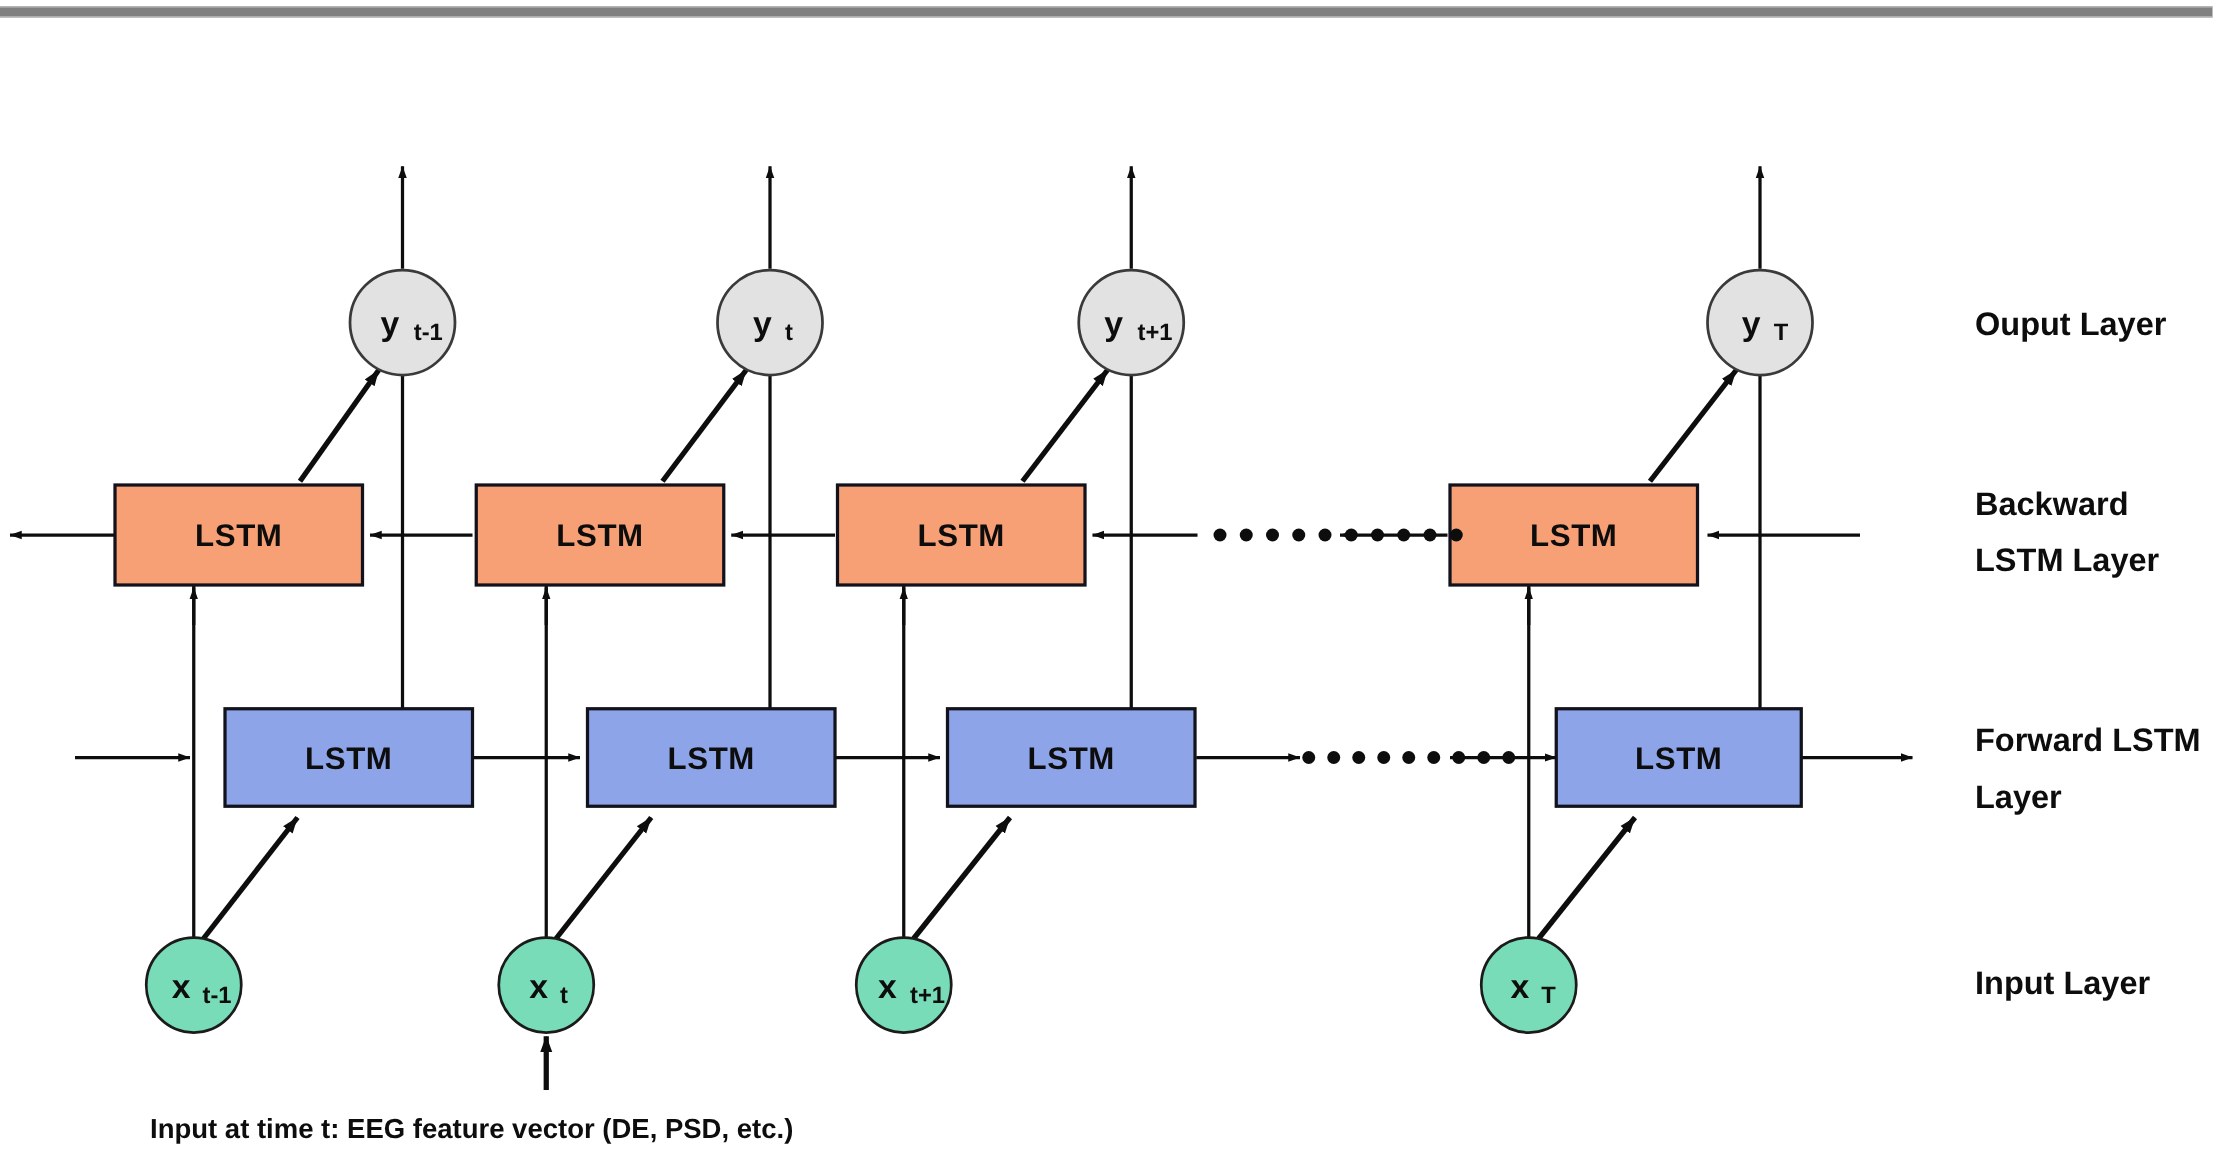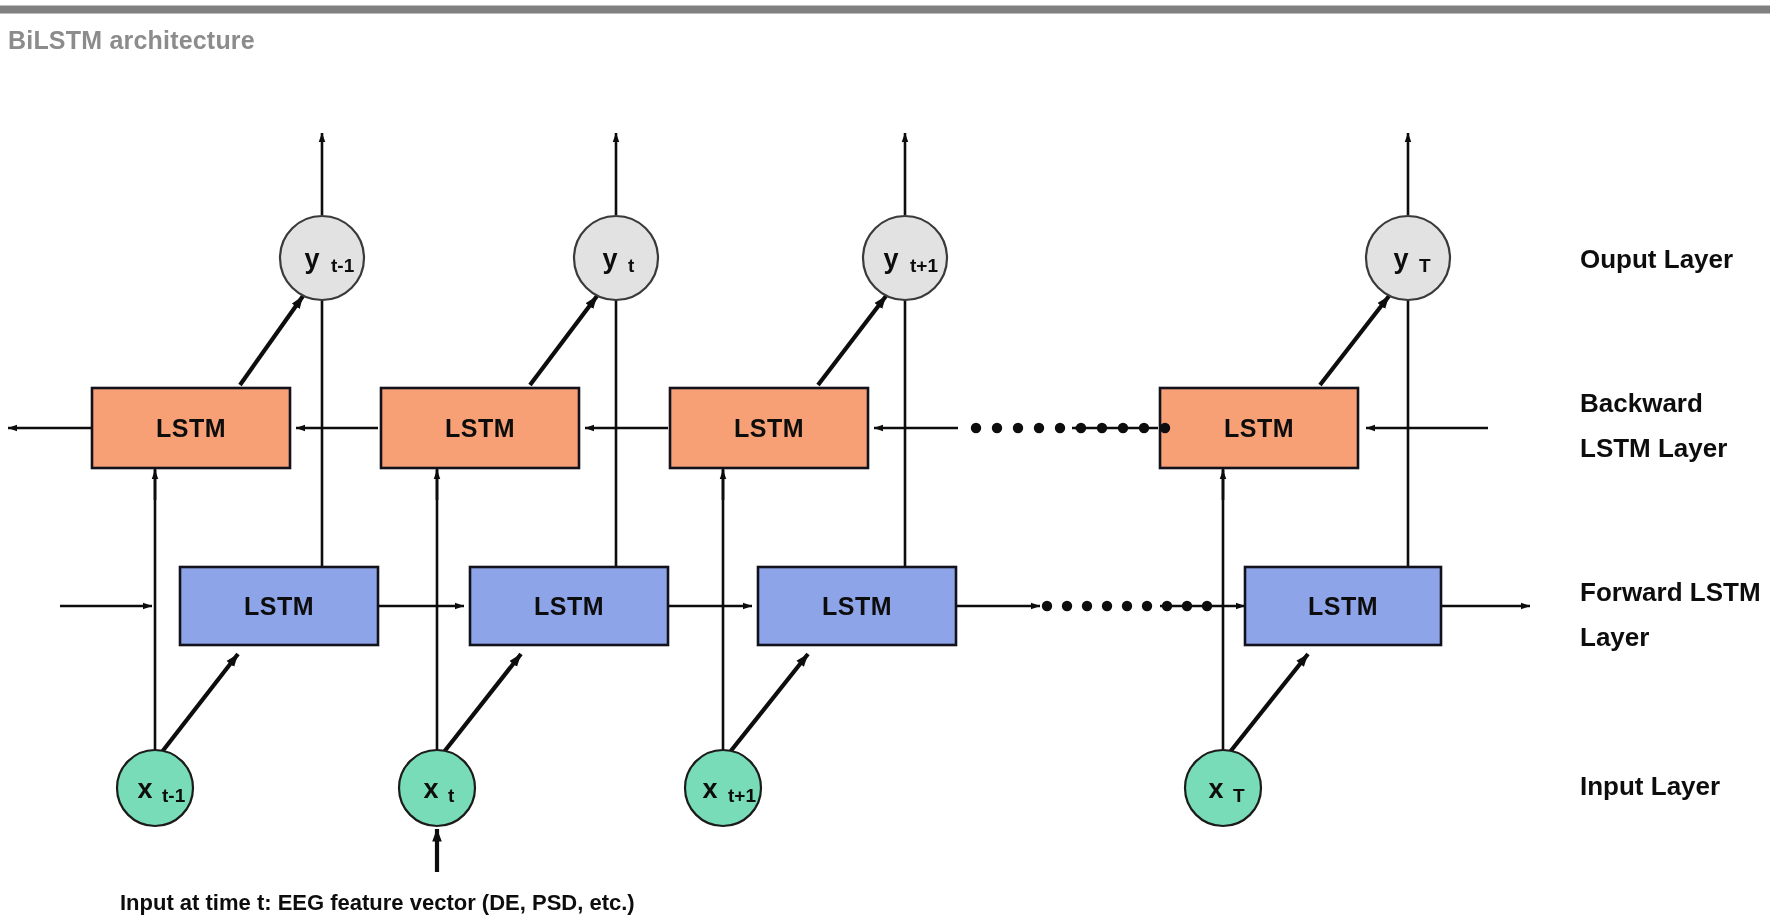--- a/index.html
+++ b/index.html
@@ -85,21 +85,20 @@
   }
   .dot { fill: #0d0d0d; }
 </style>
 </head>
 <body>
 
 <div id="page">
 
   <div id="top-rule"></div>
 
-  <div id="figure-title">BiLSTM architecture</div>
 
   <svg id="diagram" viewBox="0 0 1770 922">
     <defs>
       <marker id="arr" markerWidth="11" markerHeight="11" refX="9.4" refY="4" orient="auto" markerUnits="userSpaceOnUse">
         <path d="M0,0.6 L9.6,4 L0,7.4 z" fill="#0d0d0d"></path>
       </marker>
       <marker id="arrBig" markerWidth="15" markerHeight="15" refX="12.6" refY="5.4" orient="auto" markerUnits="userSpaceOnUse">
         <path d="M0,0.6 L13,5.4 L0,10.2 z" fill="#0d0d0d"></path>
       </marker>
     </defs>

